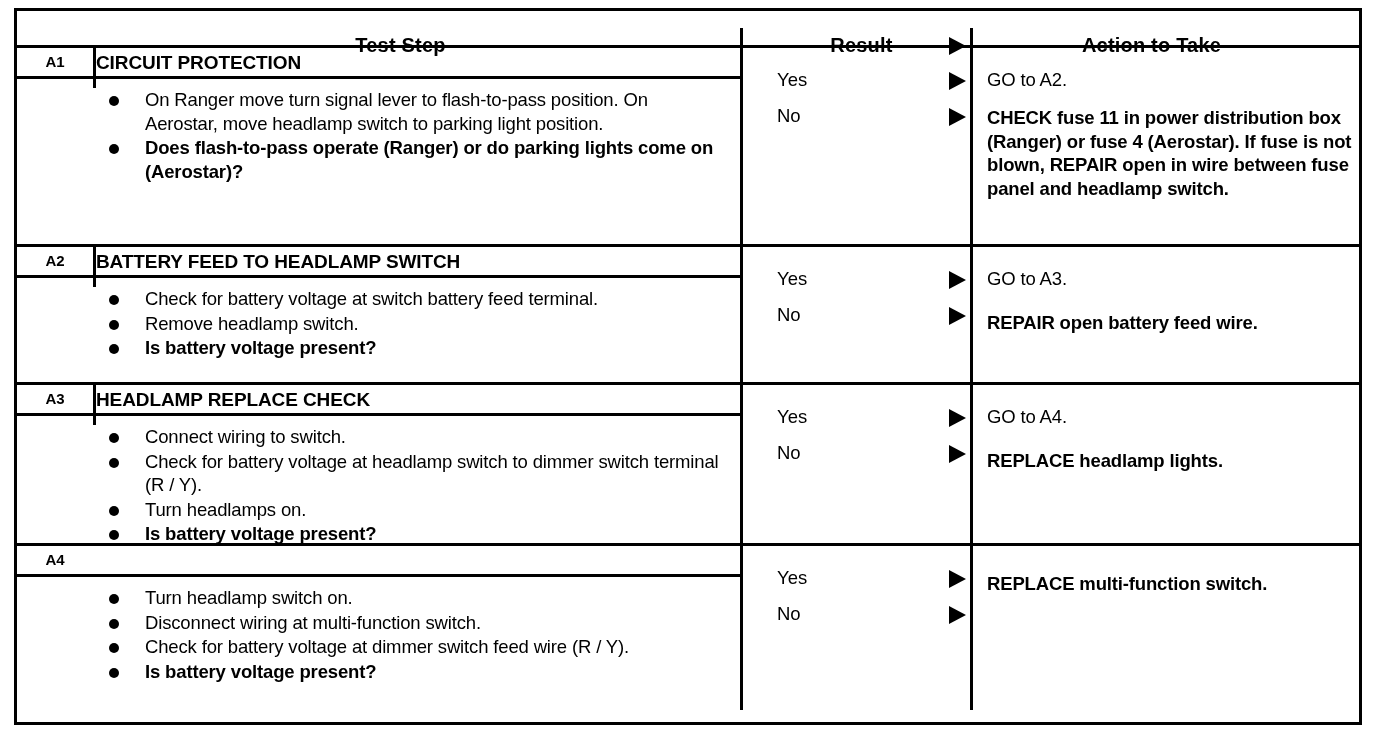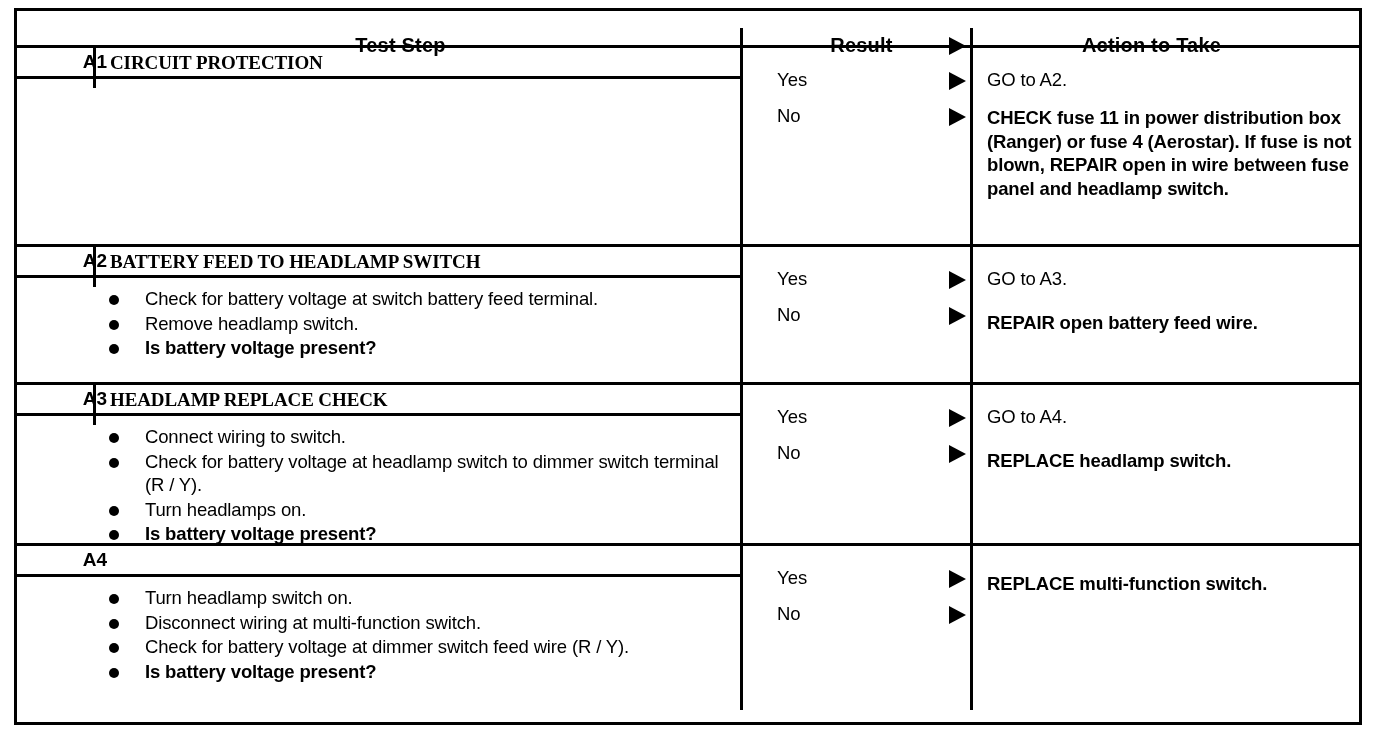--- a/index.html
+++ b/index.html
@@ -115,37 +115,35 @@
     box-sizing: border-box;
   }
   .step-code {
     position: absolute;
     left: 0; top: 0;
     width: 76px;
     height: 28px;
     line-height: 28px;
     text-align: center;
     font-weight: bold;
-    font-size: 19px;
-    margin-left: 40px;
+    font-size: 15px;
   }
   .step-title {
     position: absolute;
     left: 76px; top: 0;
     right: 0;
     height: 40px;
     line-height: 29px;
-    padding-left: 14px;
+    padding-left: 0;
     font-size: 19px;
     font-weight: bold;
     letter-spacing: -0.1px;
     border-left: 3px solid #000;
     box-sizing: border-box;
     white-space: nowrap;
-    font-family: Liberation Serif, serif;
   }
 
   
   ul.steps {
     list-style: none;
     margin: 0;
     padding: 9px 16px 0 92px;
   }
   ul.steps li {
     position: relative;
@@ -217,20 +215,24 @@
       <div class="th th-action">Action to Take</div>
     </div>
 
     <div id="rows-container">
         <div class="trow" style="height: 199px;">
           <div class="cell-step">
             <div class="step-head">
               <div class="step-code">A1</div>
               <div class="step-title">CIRCUIT PROTECTION</div>
             </div>
+            <ul class="steps">
+              <li><span class="bullet"></span>On Ranger move turn signal lever to flash-to-pass position. On Aerostar, move headlamp switch to parking light position.</li>
+              <li class="bold"><span class="bullet"></span>Does flash-to-pass operate (Ranger) or do parking lights come on (Aerostar)?</li>
+            </ul>
           </div>
           <div class="cell-result">
             <div class="res-list">
               <div class="res-item"><span>Yes</span><span class="tri"></span></div>
               <div class="res-item"><span>No</span><span class="tri"></span></div>
             </div>
           </div>
           <div class="cell-action">
             <div class="act-list">
               <div class="act-item one-line">GO to A2.</div>
@@ -281,21 +283,21 @@
           <div class="cell-result">
             <div class="res-list">
               <div class="res-item"><span>Yes</span><span class="tri"></span></div>
               <div class="res-item"><span>No</span><span class="tri"></span></div>
             </div>
           </div>
           <div class="cell-action">
             <div class="act-list">
               <div class="act-item one-line">GO to A4.</div>
               <div class="act-spacer"></div>
-              <div class="act-item one-line bold">REPLACE headlamp switch.</div>
+              <div class="act-item one-line bold">REPLACE headlamp lights.</div>
             </div>
           </div>
         </div>
         <div class="trow" style="height: 164px;">
           <div class="cell-step">
             <div class="step-head">
               <div class="step-code">A4</div>
             </div>
             <ul class="steps">
               <li><span class="bullet"></span>Turn headlamp switch on.</li>

